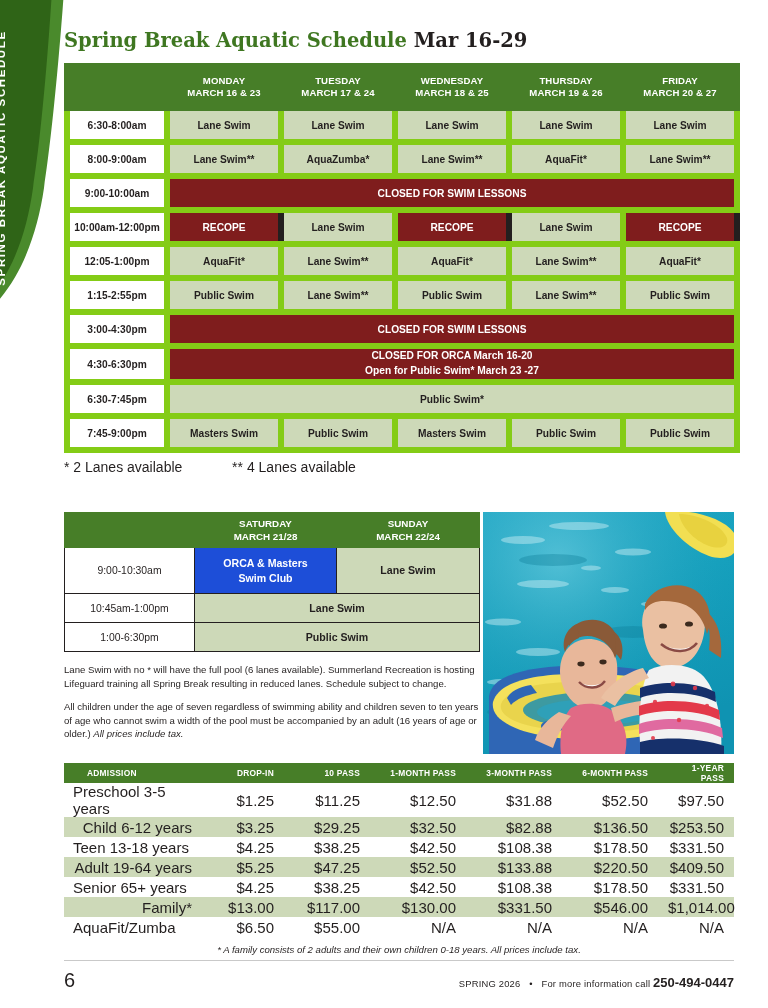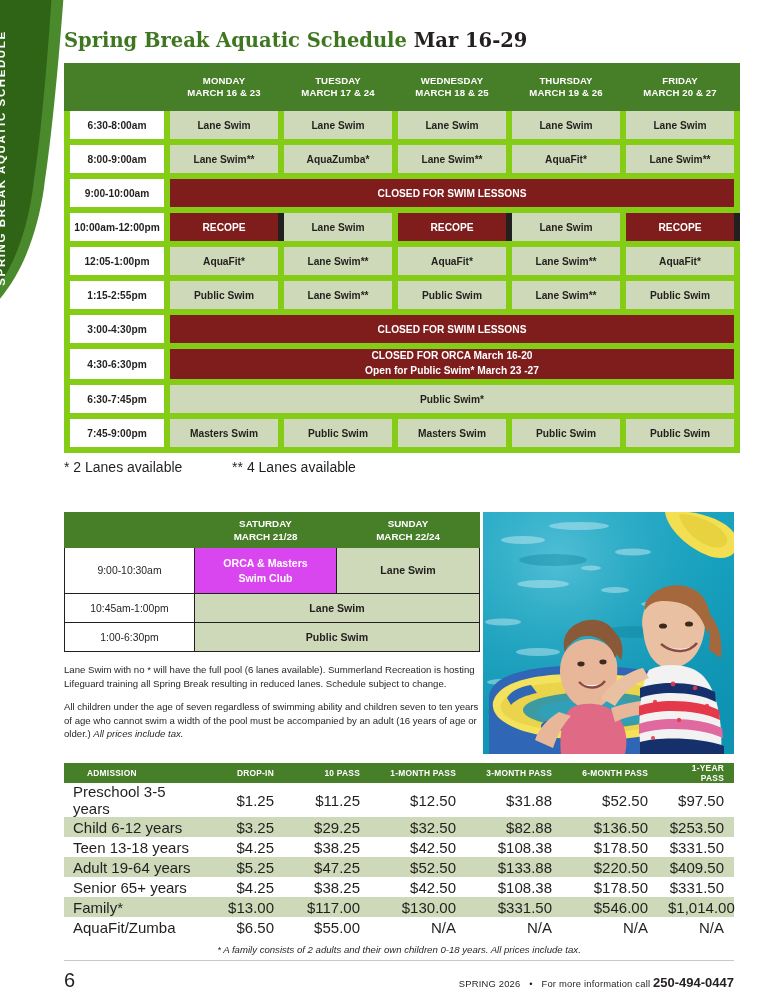--- a/index.html
+++ b/index.html
@@ -124,21 +124,21 @@
     text-align:center; vertical-align: middle;
     font-size: 10.6px; font-weight: bold; padding: 0;
     height: 28px;
   }
   table.wknd th.hd {
     background:#477e28; color:#fff; font-size:9.8px;
     line-height:1.35; height:34px; border-color:#477e28;
   }
   table.wknd td.time { background:#fff; font-weight:normal; font-size:10.4px; }
   table.wknd td.lt { background:#cdd9b8; }
-  table.wknd td.dk { background:#d946ef; color:#fff; line-height:1.35; }
+  table.wknd td.dk { background:#1d4ed8; color:#fff; line-height:1.35; }
   table.wknd td.tall { height: 45px; }
 
   #photo {
     position: absolute;
     left: 419px; top: 0;
     width: 251px; height: 242px;
     overflow: hidden;
   }
   #photo svg { display:block; }
 
@@ -173,21 +173,21 @@
   table.price th.first { text-align: left; padding-left: 23px; }
   table.price td {
     font-size: 15px;
     height: 20px;
     padding: 0 10px;
     text-align: right;
     border: none;
     color: #231f1f;
   }
   table.price td.first { text-align: left; padding-left: 9px; }
-  table.price tr.alt td { background: #cdd9b8; }
+  table.price tr.alt td { background: #cdd9b8; text-align: right; }
   .price-note {
     width: 670px;
     text-align: center;
     font-size: 9.6px;
     font-style: italic;
     margin-top: 7px;
     color:#231f1f;
   }
 
   

